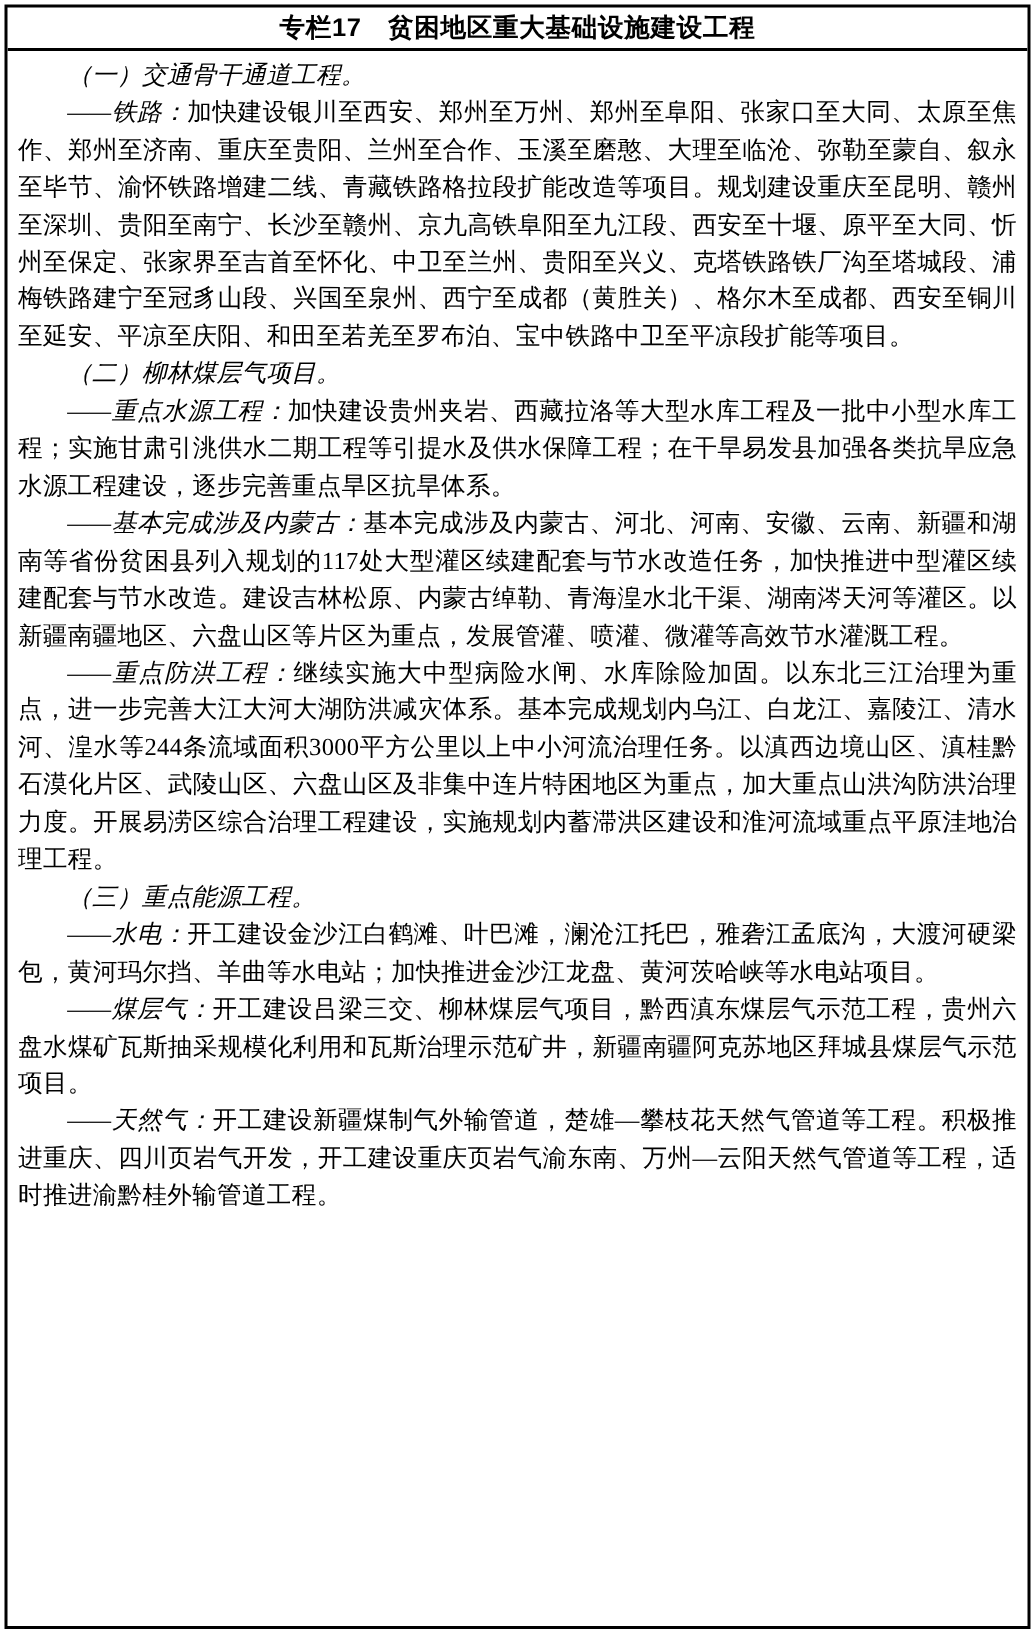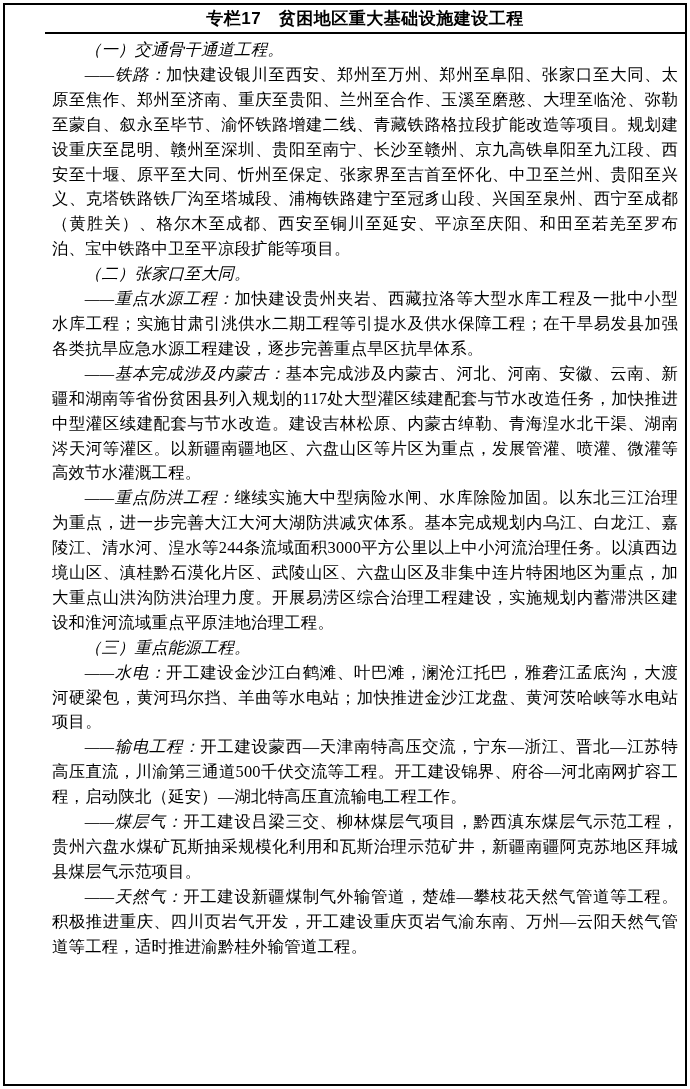--- a/index.html
+++ b/index.html
@@ -11,21 +11,20 @@
     background: #ffffff;
     font-family: "Liberation Serif", serif;
     color: #000000;
   }
   .box {
     box-sizing: border-box;
     height: 100%;
     border: 2px solid #000000;
     background: #ffffff;
     overflow: hidden;
-    padding-left: 40px;
   }
   .title {
     text-align: center;
     font-family: "Liberation Sans", sans-serif;
     font-weight: bold;
     font-size: 17px;
     line-height: 27px;
     height: 27px;
     border-bottom: 2px solid #000000;
     letter-spacing: 0.5px;
@@ -56,34 +55,33 @@
   <div class="box">
     <div class="title">专栏17　贫困地区重大基础设施建设工程</div>
     <div class="content">
 
       <p class="section"><span class="lead">（一）交通骨干通道工程。</span><span></span></p>
 
       <p><span class="lead">——铁路：</span><span>加快建设银川至西安、郑州至万州、郑州至阜阳、张家口至大同、太原至焦作、郑州至济南、重庆至贵阳、兰州至合作、玉溪至磨憨、大理至临沧、弥勒至蒙自、叙永至毕节、渝怀铁路增建二线、青藏铁路格拉段扩能改造等项目。规划建设重庆至昆明、赣州至深圳、贵阳至南宁、长沙至赣州、京九高铁阜阳至九江段、西安至十堰、原平至大同、忻州至保定、张家界至吉首至怀化、中卫至兰州、贵阳至兴义、克塔铁路铁厂沟至塔城段、浦梅铁路建宁至冠豸山段、兴国至泉州、西宁至成都（黄胜关）、格尔木至成都、西安至铜川至延安、平凉至庆阳、和田至若羌至罗布泊、宝中铁路中卫至平凉段扩能等项目。</span></p>
 
 
 
-      <p class="section"><span class="lead">（二）张家口至大同。</span><span></span></p>
+      <p class="section"><span class="lead">（二）柳林煤层气项目。</span><span></span></p>
 
       <p><span class="lead">——重点水源工程：</span><span>加快建设贵州夹岩、西藏拉洛等大型水库工程及一批中小型水库工程；实施甘肃引洮供水二期工程等引提水及供水保障工程；在干旱易发县加强各类抗旱应急水源工程建设，逐步完善重点旱区抗旱体系。</span></p>
 
       <p><span class="lead">——基本完成涉及内蒙古：</span><span>基本完成涉及内蒙古、河北、河南、安徽、云南、新疆和湖南等省份贫困县列入规划的117处大型灌区续建配套与节水改造任务，加快推进中型灌区续建配套与节水改造。建设吉林松原、内蒙古绰勒、青海湟水北干渠、湖南涔天河等灌区。以新疆南疆地区、六盘山区等片区为重点，发展管灌、喷灌、微灌等高效节水灌溉工程。</span></p>
 
       <p><span class="lead">——重点防洪工程：</span><span>继续实施大中型病险水闸、水库除险加固。以东北三江治理为重点，进一步完善大江大河大湖防洪减灾体系。基本完成规划内乌江、白龙江、嘉陵江、清水河、湟水等244条流域面积3000平方公里以上中小河流治理任务。以滇西边境山区、滇桂黔石漠化片区、武陵山区、六盘山区及非集中连片特困地区为重点，加大重点山洪沟防洪治理力度。开展易涝区综合治理工程建设，实施规划内蓄滞洪区建设和淮河流域重点平原洼地治理工程。</span></p>
 
       <p class="section"><span class="lead">（三）重点能源工程。</span><span></span></p>
 
       <p><span class="lead">——水电：</span><span>开工建设金沙江白鹤滩、叶巴滩，澜沧江托巴，雅砻江孟底沟，大渡河硬梁包，黄河玛尔挡、羊曲等水电站；加快推进金沙江龙盘、黄河茨哈峡等水电站项目。</span></p>
 
 
-      <p><span class="lead">——输电工程：</span><span>开工建设蒙西—天津南特高压交流，宁东—浙江、晋北—江苏特高压直流，川渝第三通道500千伏交流等工程。开工建设锦界、府谷—河北南网扩容工程，启动陕北（延安）—湖北特高压直流输电工程工作。</span></p>
 
       <p><span class="lead">——煤层气：</span><span>开工建设吕梁三交、柳林煤层气项目，黔西滇东煤层气示范工程，贵州六盘水煤矿瓦斯抽采规模化利用和瓦斯治理示范矿井，新疆南疆阿克苏地区拜城县煤层气示范项目。</span></p>
 
       <p><span class="lead">——天然气：</span><span>开工建设新疆煤制气外输管道，楚雄—攀枝花天然气管道等工程。积极推进重庆、四川页岩气开发，开工建设重庆页岩气渝东南、万州—云阳天然气管道等工程，适时推进渝黔桂外输管道工程。</span></p>
 
     </div>
   </div>
 </div>
 
 </body></html>

